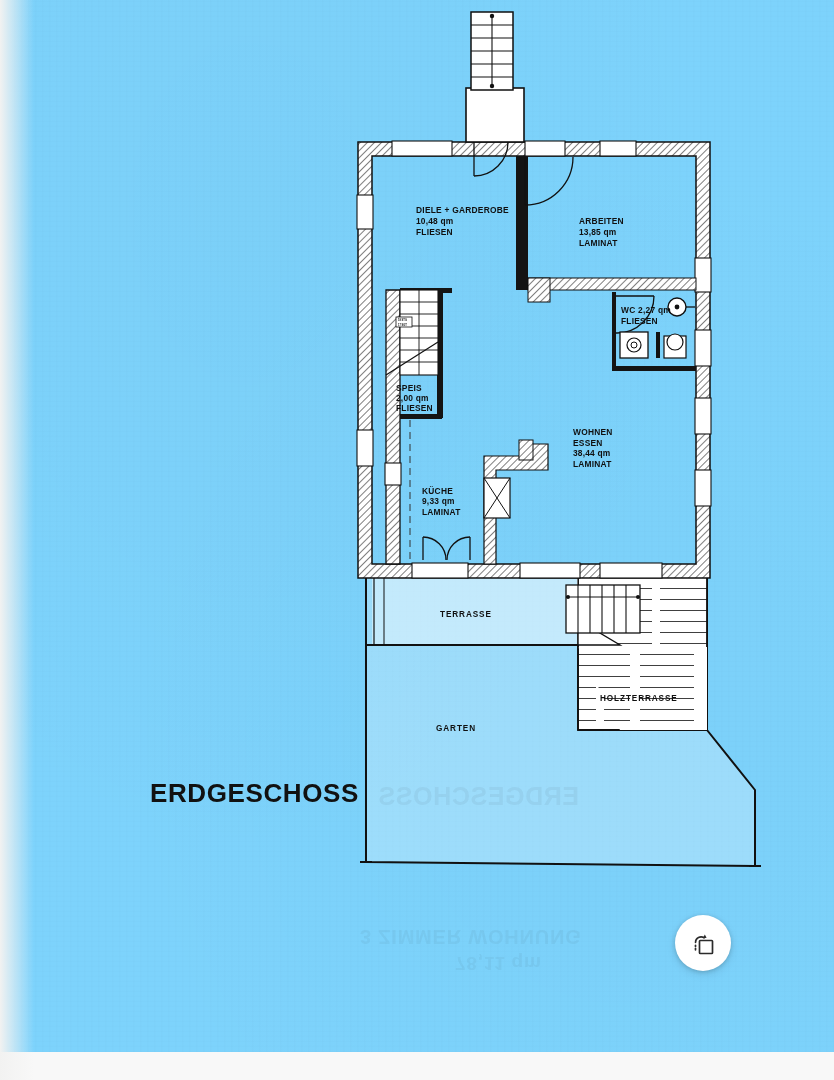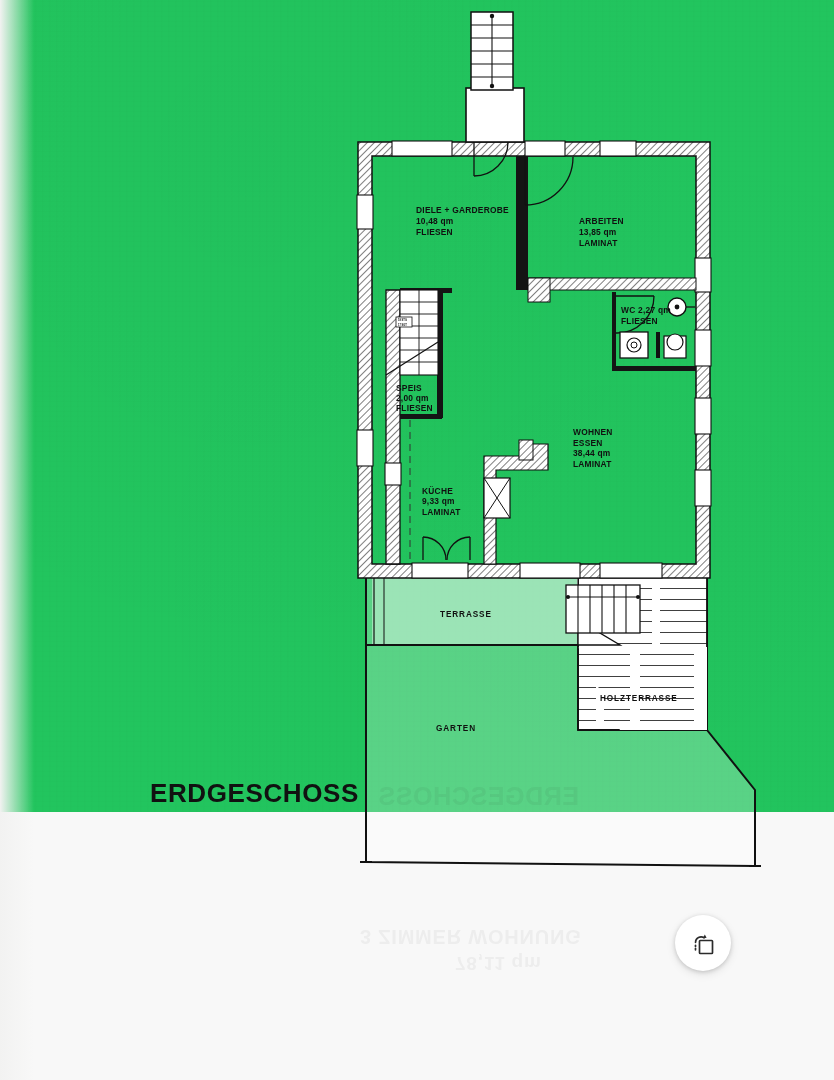--- a/index.html
+++ b/index.html
@@ -6,22 +6,22 @@
   * { box-sizing: border-box; }
   html, body {
     margin: 0; padding: 0;
     width: 834px; height: 1080px;
     overflow: hidden;
     background: #f8f8f8;
     font-family: "Liberation Sans", sans-serif;
   }
   #page {
     position: relative;
-    width: 834px; height: 812px;
-    background: #22c55e;
+    width: 834px; height: 1052px;
+    background: #7dd3fc;
     padding-left: 30px;
   }
   
   #paper-texture {
     position: absolute; inset: 0;
     background:
       repeating-linear-gradient(0deg, rgba(0,0,0,0.012) 0px, rgba(0,0,0,0) 2px, rgba(0,0,0,0) 5px),
       repeating-linear-gradient(90deg, rgba(0,0,0,0.010) 0px, rgba(0,0,0,0) 3px, rgba(0,0,0,0) 7px),
       radial-gradient(ellipse at 30% 20%, rgba(0,0,0,0.015), rgba(0,0,0,0) 60%),
       radial-gradient(ellipse at 75% 70%, rgba(0,0,0,0.012), rgba(0,0,0,0) 65%);

